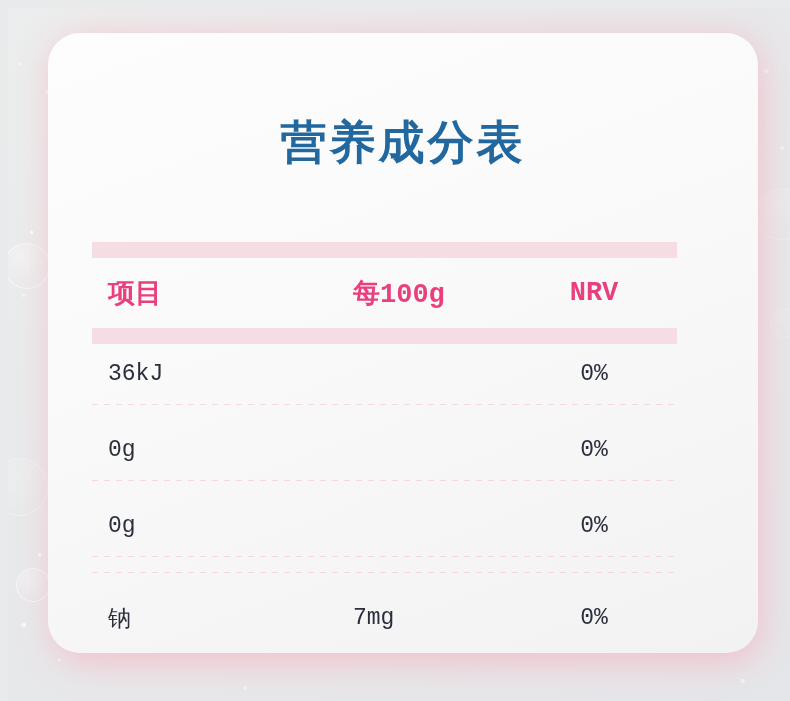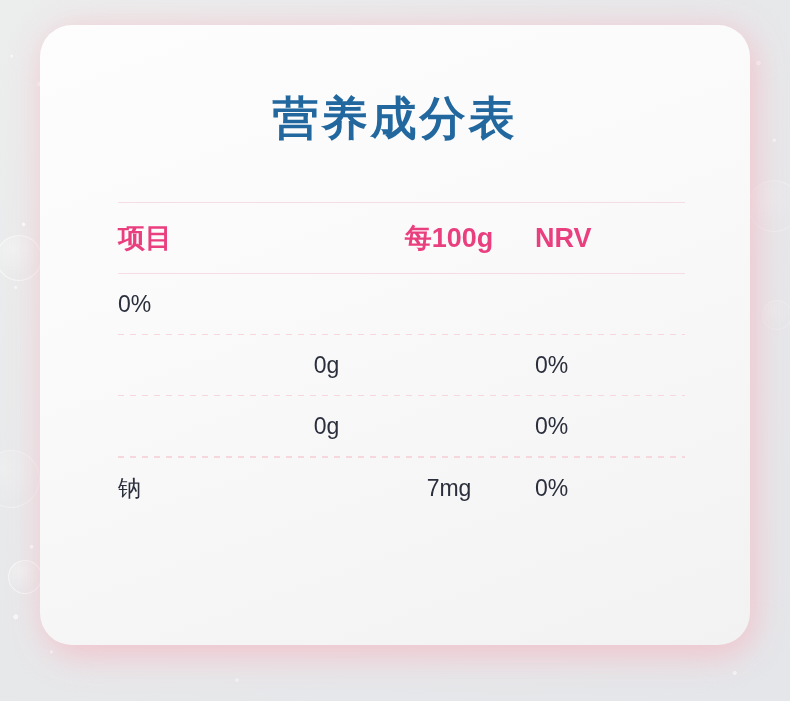--- a/index.html
+++ b/index.html
@@ -1,15 +1,15 @@
 <!DOCTYPE html>
 <html><head>
 <meta charset="utf-8">
 <style>
-  * { margin:0; padding:0; box-sizing:border-box; }
+  * { margin:0; padding:8px; box-sizing:border-box;font-family:Liberation Mono, monospace; }
 
   html, body {
     width:790px; height:701px;
     overflow:hidden;
   }
 
   body {
     font-family:"Liberation Sans","DejaVu Sans",sans-serif;
     background:#e9eaec;
     position:relative;
@@ -73,37 +73,37 @@
     text-align:center;
     color:#22689f;
     font-size:46px;
     font-weight:bold;
     letter-spacing:3px;
     margin-top:63px;
   }
 
   
   .table {
-    margin:52px 65px 0 78px;
+    margin:52px 65px 0 28px;
   }
 
   .rule {
     height:1px;
     background:#f6dde3;
   }
 
   .row {
     display:flex;
     align-items:center;
     height:60px;
   }
 
   .row .col-item  { flex:0 0 245px; text-align:left; }
-  .row .col-value { flex:1 1 auto;  text-align:center; }
-  .row .col-nrv   { flex:0 0 150px; text-align:left; }
+  .row .col-value { flex:1 1 auto;  text-align:left; }
+  .row .col-nrv   { flex:0 0 150px; text-align:center; }
 
   .header-row .col-item,
   .header-row .col-value,
   .header-row .col-nrv {
     color:#ea3f7e;
     font-size:27px;
     font-weight:bold;
   }
   .header-row { height:70px; }
 
@@ -144,20 +144,21 @@
 
     <div class="row header-row">
       <div class="col-item">项目</div>
       <div class="col-value">每100g</div>
       <div class="col-nrv">NRV</div>
     </div>
 
     <div class="rule"></div>
 
     <div class="row data-row">
+      <div class="col-value">36kJ</div>
       <div class="col-nrv">0%</div>
     </div>
     <div class="dotted"></div>
 
     <div class="row data-row">
       <div class="col-value">0g</div>
       <div class="col-nrv">0%</div>
     </div>
     <div class="dotted"></div>
 

